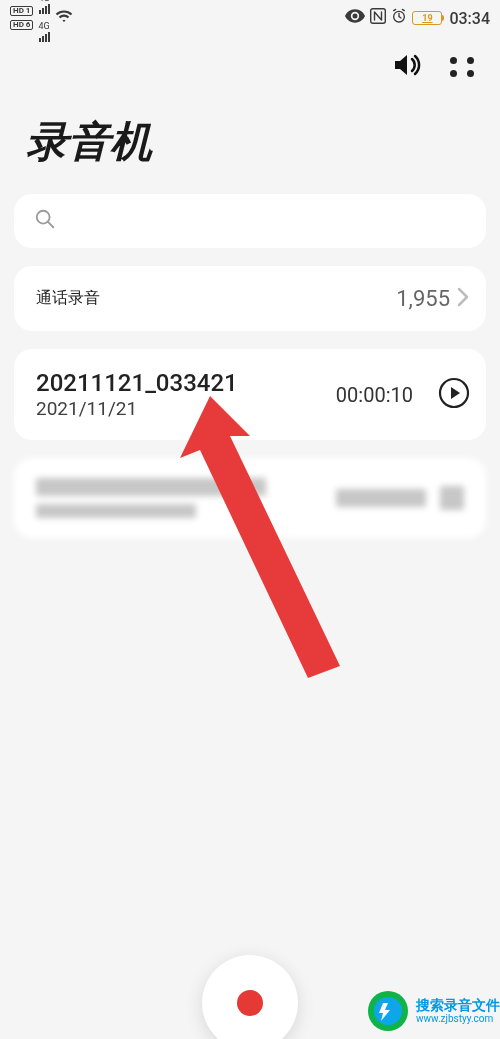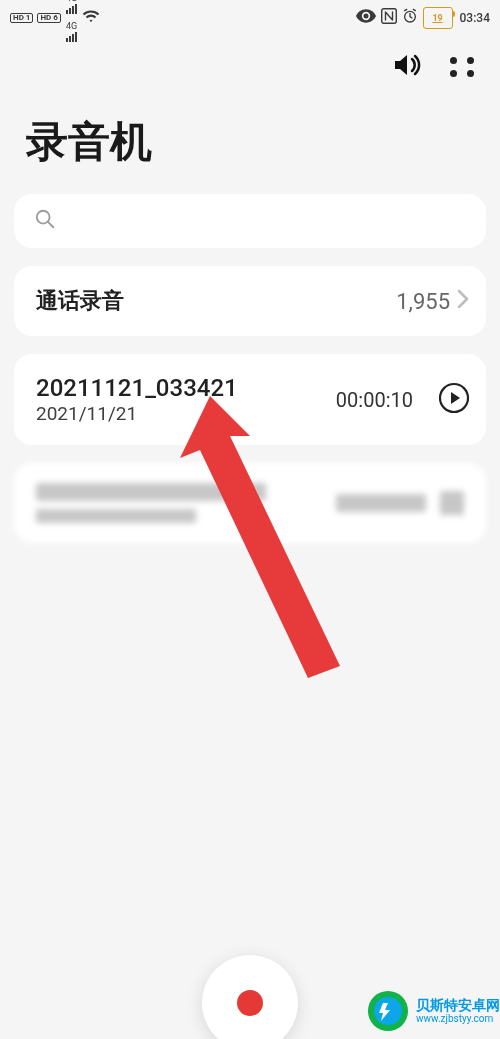--- a/index.html
+++ b/index.html
@@ -2,50 +2,50 @@
 <html><head>
   <meta charset="utf-8">
   <style>
     * { margin: 0; padding: 0; box-sizing: border-box; font-family: -apple-system, "Segoe UI", Roboto, "PingFang SC", "Microsoft YaHei", sans-serif; }
     html, body { width: 500px; height: 1039px; overflow: hidden; }
     body { background: #f5f5f5; position: relative; }
 
     
     .statusbar { display:flex; justify-content:space-between; align-items:center; padding:4px 10px 0 10px; height:32px; font-size:15px; color:#3a3a3a; }
     .statusbar-left, .statusbar-right { display:flex; align-items:center; gap:5px; }
-    .hd-stack { display:flex; flex-direction:row; gap:4px; font-size:8px; line-height:8px;}
+    .hd-stack { display:flex; flex-direction:column; gap:4px; font-size:8px; line-height:8px;}
     .hd-chip { border:1px solid #3a3a3a; border-radius:2px; padding:0 2px; font-weight:700; }
     .sig-stack { display:flex; flex-direction:column; gap:8px; align-items:flex-end;}
     .sig-col { display:flex; flex-direction:column; align-items:center; font-size:9px; line-height:9px; gap:1px;}
     .bars { display:flex; align-items:flex-end; gap:1px; }
     .bars span { width:2px; background:#3a3a3a; display:block; }
     .bars .b1{height:4px}.bars .b2{height:6px}.bars .b3{height:8px}.bars .b4{height:10px}
-    .batt { border:1.5px solid #d89a1e; border-radius:3px; width:30px; height:22px; position:relative; display:flex; align-items:center; justify-content:center; font-size:9px; color:#d89a1e; font-weight:700;text-decoration:underline;}
+    .batt { border:1.5px solid #d89a1e; border-radius:3px; width:30px; height:14px; position:relative; display:flex; align-items:center; justify-content:center; font-size:9px; color:#d89a1e; font-weight:700;text-decoration:underline;}
     .batt::after{content:"";position:absolute;right:-3px;top:3px;width:2px;height:6px;background:#d89a1e;border-radius:0 2px 2px 0;}
-    .clock { font-size:12px; font-weight:500; margin-left:2px; }
+    .clock { font-size:16px; font-weight:500; margin-left:2px; }
 
     
     .topactions{ display:flex; justify-content:flex-end; align-items:center; gap:28px; padding:20px 26px 8px 0; }
     .dots4{ display:grid; grid-template-columns:auto auto; grid-template-rows:auto auto; gap:6px 10px; }
     .dots4 span{ width:7px; height:7px; background:#222; border-radius:50%; display:block; }
 
     
-    .page-title{ font-size:42px; font-weight:700; padding:24px 0 24px 26px; color:#1a1a1a; }
+    .page-title{ font-size:42px; font-weight:700; padding:24px 0 24px 26px; color:#1a1a1a;font-style:italic; }
 
     
     .card{ background:#fff; border-radius:18px; margin:0 14px 18px 14px; }
 
     
     .search{ display:flex; align-items:center; gap:12px; padding:14px 20px; }
     .search .mag{ color:#8a8a8a; }
     .search-text{ color:#9b9b9b; font-size:22px; }
 
     
     .folder{ display:flex; align-items:center; padding:20px 16px 20px 22px; }
-    .folder-name{ font-size:22px; font-weight:700; color:#222; flex:1; }
+    .folder-name{ font-size:16px; font-weight:400; color:#222; flex:1; }
     .folder-count{ font-size:22px; color:#666; margin-right:6px; }
     .chev{ color:#bdbdbd; }
 
     
     .reclist{ padding:6px 0; }
     .rec{ display:flex; align-items:center; padding:14px 16px 14px 22px; gap:25px; }
     .rec-main{ flex:1; min-width:0; }
     .rec-title{ font-size:24px; font-weight:500; color:#222; }
     .rec-date{ font-size:19px; color:#404040; margin-top:0; }
     .rec-dur{ font-size:20px; color:#333; }
@@ -209,16 +209,16 @@
   </div>
 </div>
 
 <div class="watermark">
   <svg class="wm-badge" viewBox="0 0 44 44">
     <circle cx="22" cy="22" r="20" fill="#0fb34a"></circle>
     <circle cx="22" cy="22" r="14" fill="#0da6e8"></circle>
     <path d="M17 14h5l-3 7h5l-9 11 2-8h-4z" fill="#fff"></path>
   </svg>
   <div class="wm-text">
-    <span class="cn">贝斯特安卓网</span>
+    <span class="cn">搜索录音文件</span>
     <span class="url">www.zjbstyy.com</span>
   </div>
 </div>
 
 </body></html>

